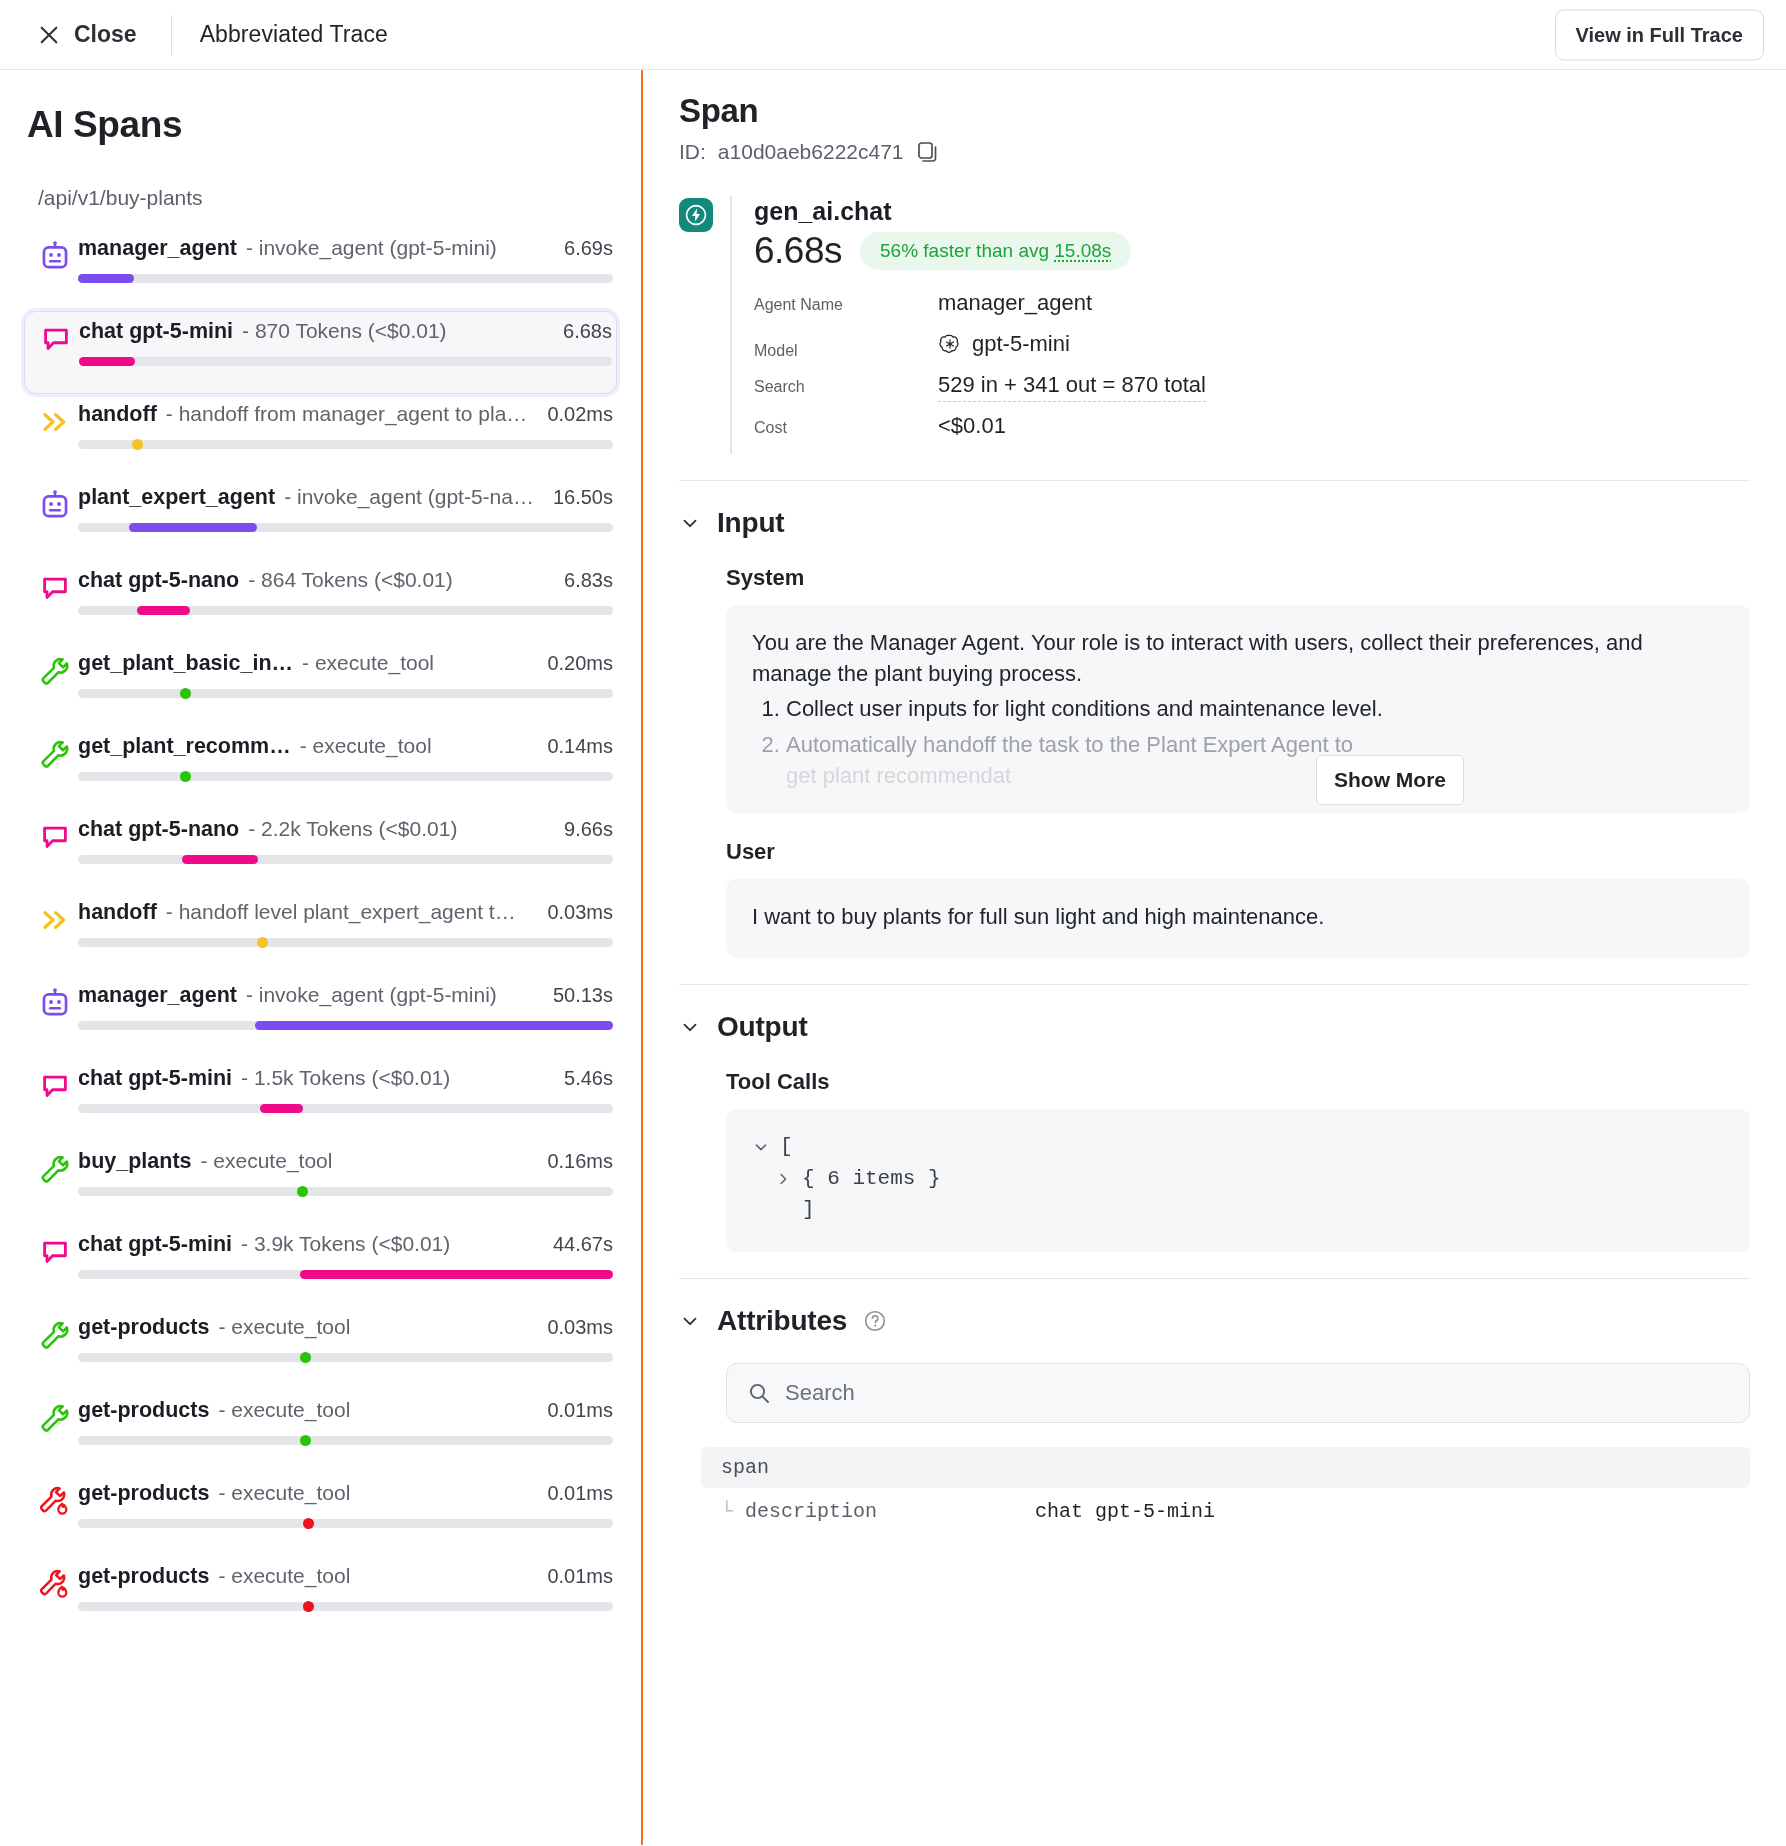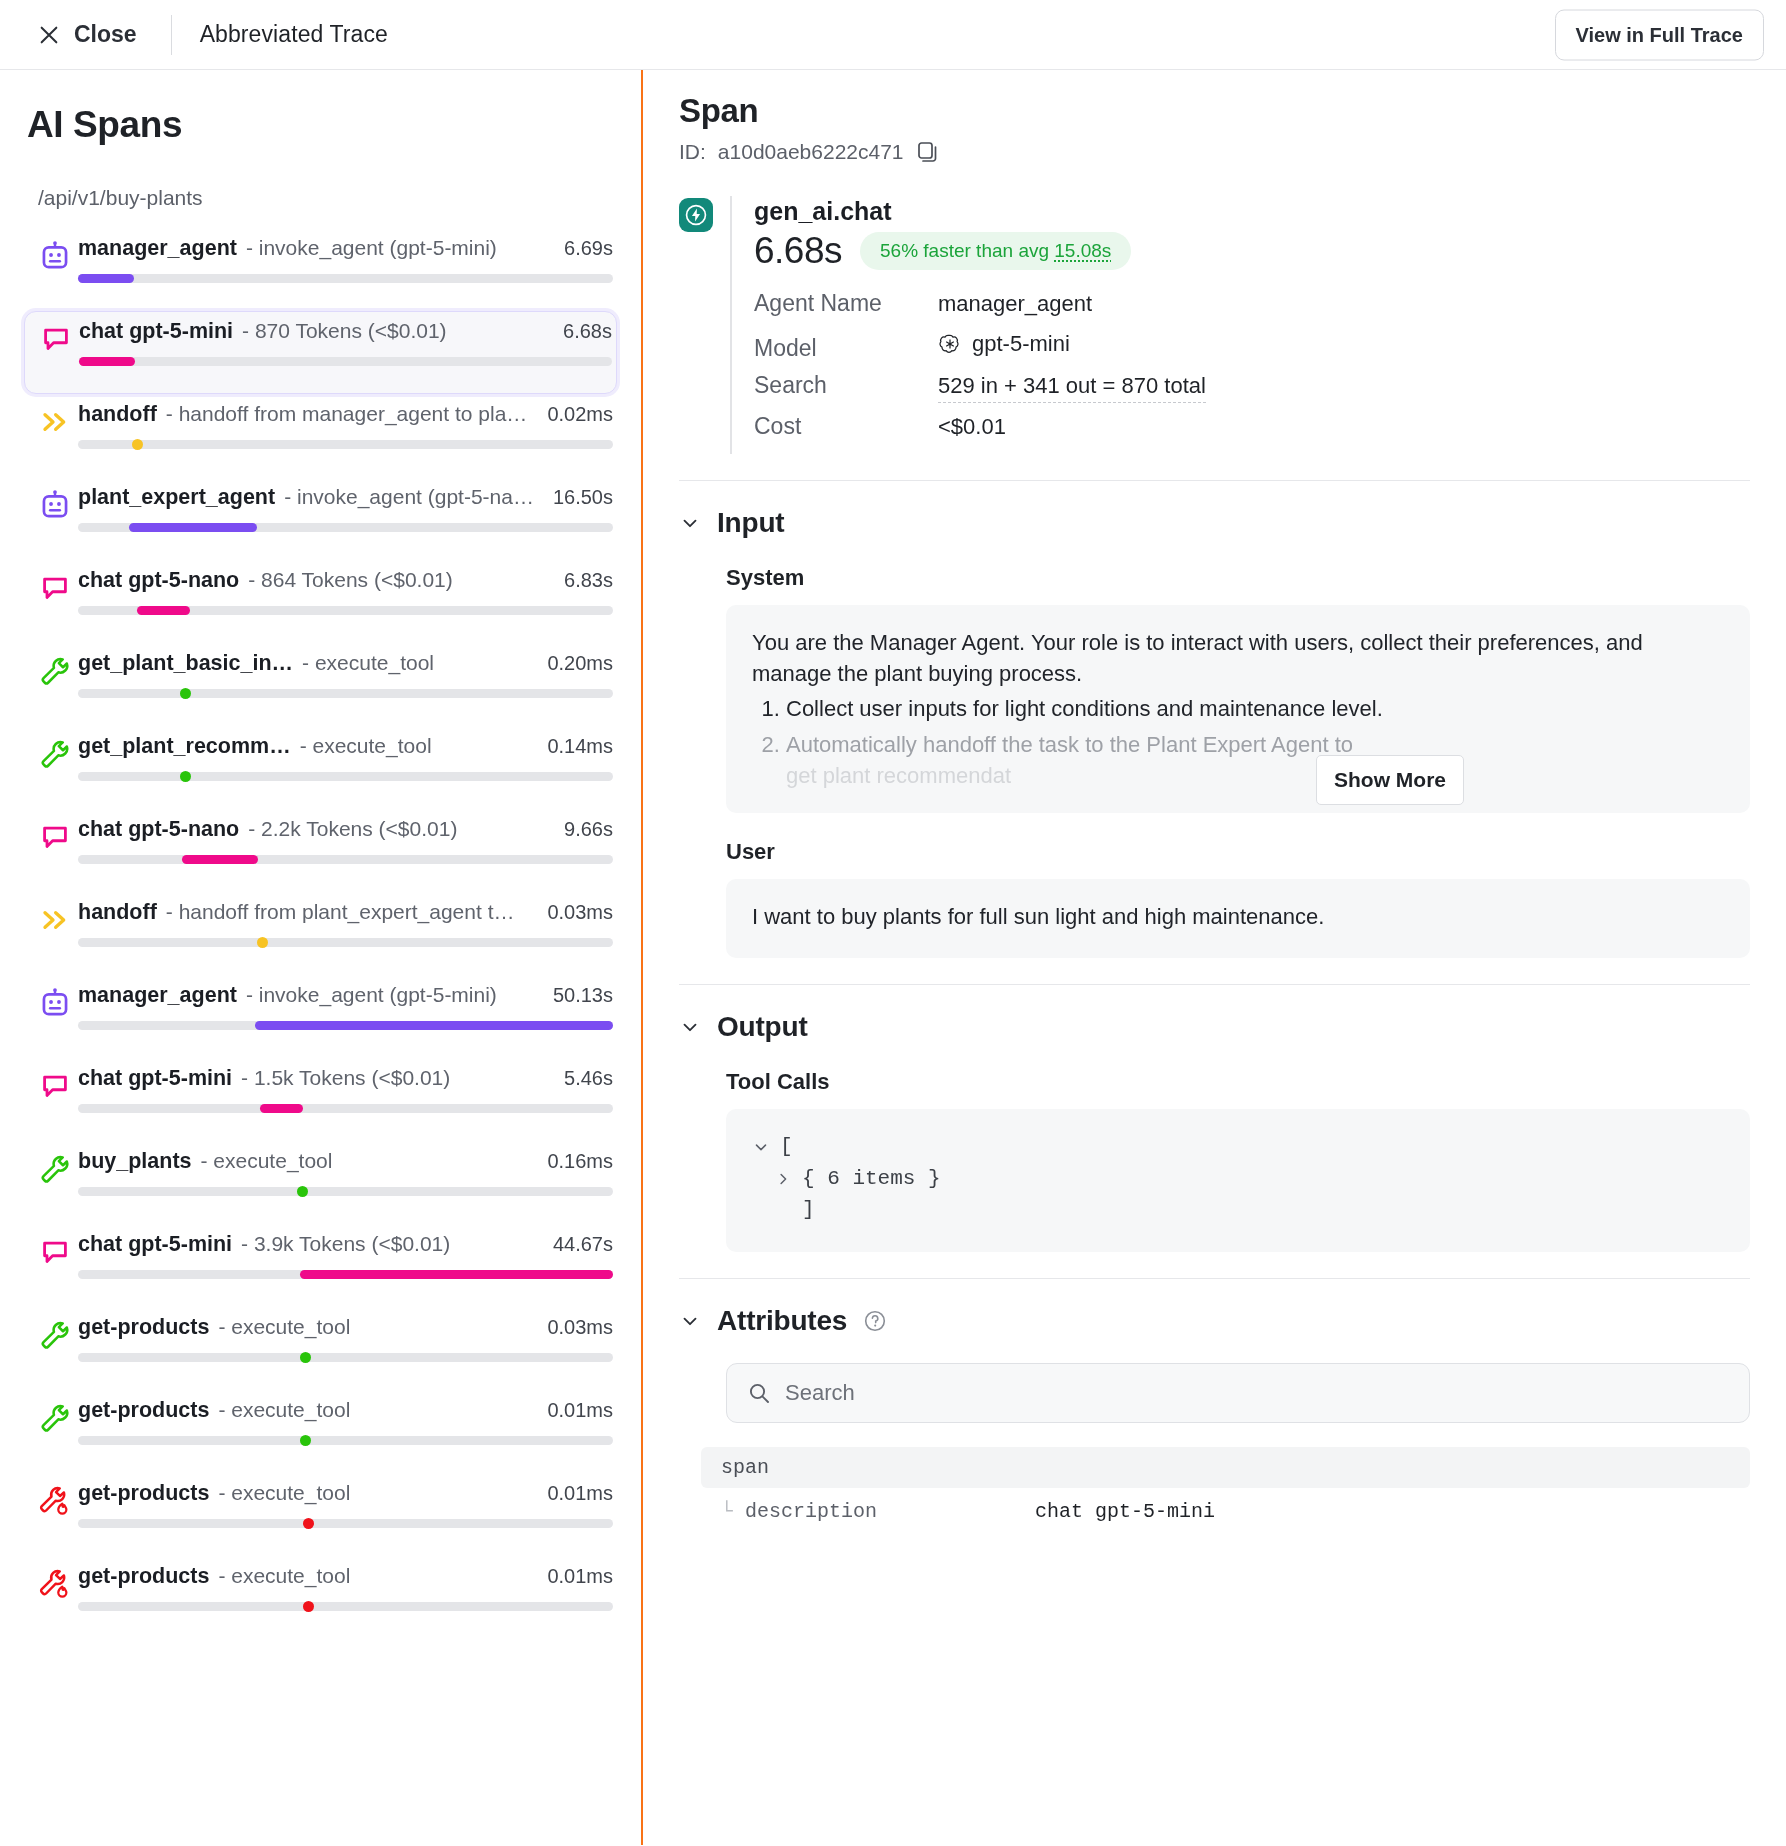--- a/index.html
+++ b/index.html
@@ -109,21 +109,21 @@
   .gen-durline { display: flex; align-items: center; gap: 18px; margin-top: 4px; }
   .gen-dur { font-size: 37px; font-weight: 400; color: #1f2227; letter-spacing: -.5px; }
   .gen-pill {
     background: #e9f7ec; color: #1ba43a; border-radius: 999px;
     font-size: 19px; padding: 8px 20px; white-space: nowrap;
   }
   .gen-pill u { text-decoration: underline dotted; text-underline-offset: 4px; }
 
   .meta { margin-top: 18px; }
   .meta-row { display: flex; align-items: baseline; height: 41px; }
-  .meta-k { width: 184px; flex: none; font-size: 23px; color: #5c6069; }
+  .meta-k { width: 184px; flex: none; font-size: 16px; color: #5c6069; }
   .meta-v { font-size: 22px; color: #1f2227; display: flex; align-items: center; gap: 10px; }
   .meta-v.dotted { border-bottom: 1px dashed #c7c9ce; padding-bottom: 3px; }
 
   hr.sep { border: none; border-top: 1px solid #e6e7ea; margin: 26px 0 0 0; }
 
   .sect-head {
     display: flex; align-items: center; gap: 16px;
     margin-top: 26px; cursor: pointer;
   }
   .chev { display:block; }
@@ -353,21 +353,21 @@
         <div class="span-row">
     <div class="sp-icon">
             <svg width="32" height="32" viewBox="0 0 24 24">
       <path d="M4.5 6.5 L10.5 12 L4.5 17.5" fill="none" stroke="#f7c324" stroke-width="2.5" stroke-linecap="round" stroke-linejoin="round"></path>
       <path d="M12.5 6.5 L18.5 12 L12.5 17.5" fill="none" stroke="#f7c324" stroke-width="2.5" stroke-linecap="round" stroke-linejoin="round"></path>
     </svg>
           </div>
     <div class="sp-body">
       <div class="sp-line">
         <span class="sp-name">handoff</span>
-        <span class="sp-op">- handoff from plant_expert_agent t…</span>
+        <span class="sp-op">- handoff level plant_expert_agent t…</span>
         <span class="sp-dur">0.03ms</span>
       </div>
       <div class="track">
               <div class="dot" style="left:33.5%;background:#f7c324"></div>
             </div>
     </div>
         </div>
         <div class="span-row">
     <div class="sp-icon">
             <svg width="34" height="34" viewBox="0 0 24 24">

